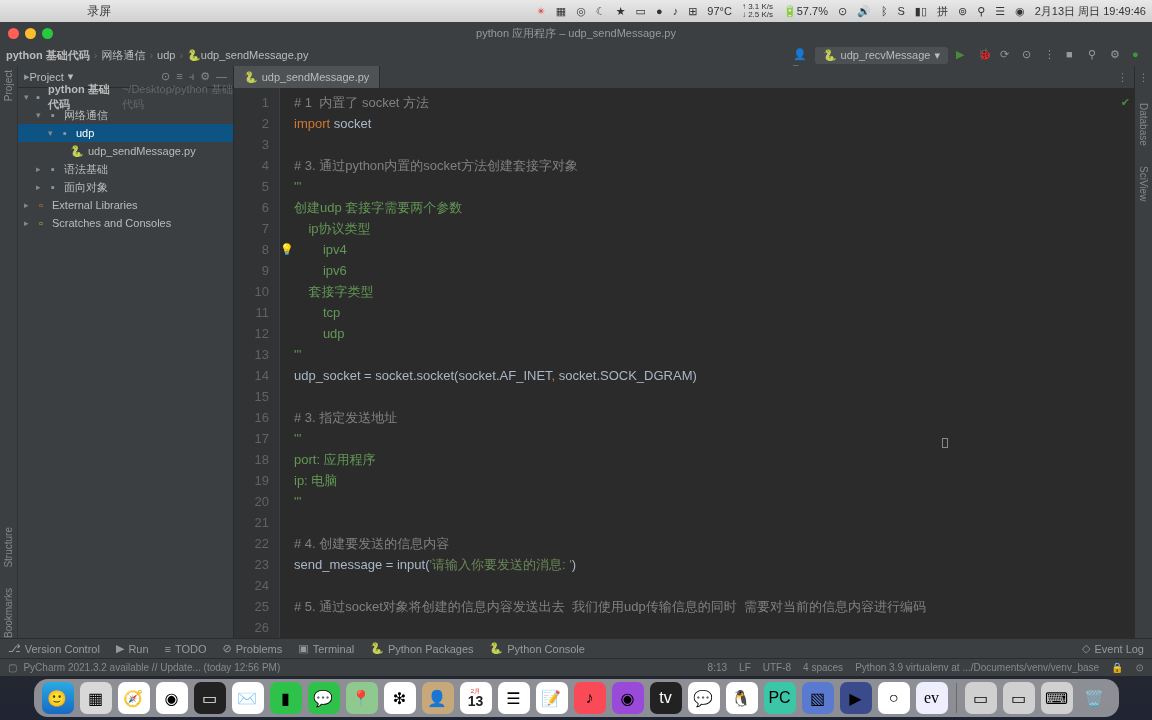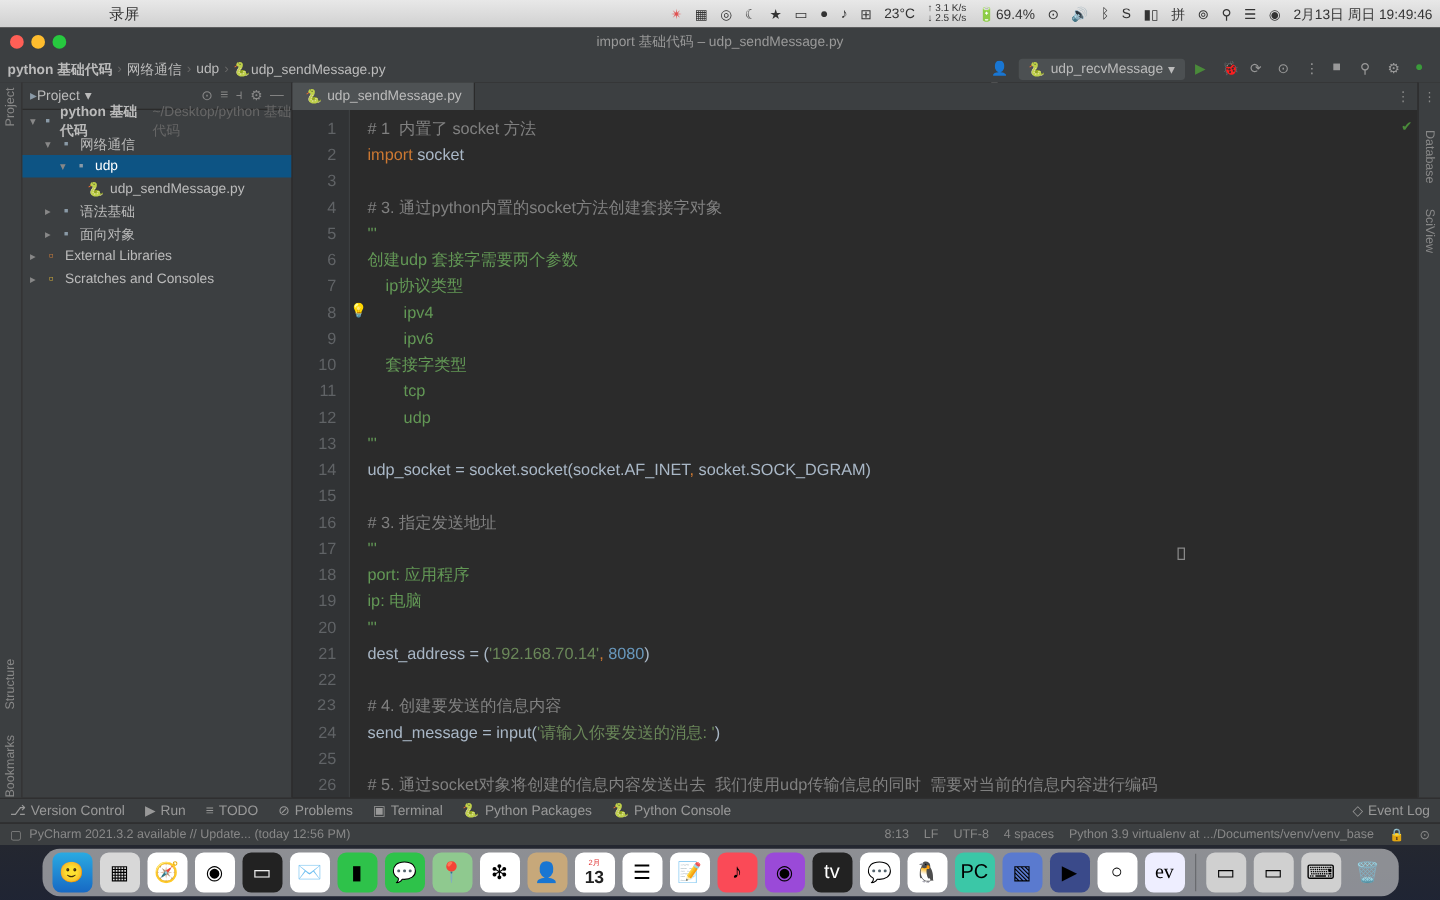--- a/index.html
+++ b/index.html
@@ -87,45 +87,45 @@
   <div class="right">
     <span style="color:#e05050;">✴︎</span>
     <span>▦</span>
     <span>◎</span>
     <span>☾</span>
     <span>★</span>
     <span>▭</span>
     <span>●</span>
     <span>♪</span>
     <span>⊞</span>
-    <span>23°C</span>
+    <span>97°C</span>
     <span style="font-size:8px;line-height:1;white-space:pre;">↑ 3.1 K/s
 ↓ 2.5 K/s</span>
-    <span>🔋<span>69.4%</span></span>
+    <span>🔋<span>57.7%</span></span>
     <span>⊙</span>
     <span>🔊</span>
     <span>ᛒ</span>
     <span>S</span>
     <span>▮▯</span>
     <span>拼</span>
     <span>⊚</span>
     <span>⚲</span>
     <span>☰</span>
     <span>◉</span>
     <span>2月13日 周日 19:49:46</span>
   </div>
 </div>
 
 <div class="titlebar">
   <div class="traffic">
       <span class="r"></span>
       <span class="y"></span>
       <span class="g"></span>
     </div>
-  <span>import 基础代码 – udp_sendMessage.py</span>
+  <span>python 应用程序 – udp_sendMessage.py</span>
 </div>
 
 <div class="navbar">
   <span class="crumb" style="font-weight:600;">python 基础代码</span>
     <span class="sep">›</span>
   <span class="crumb">网络通信</span>
     <span class="sep">›</span>
   <span class="crumb">udp</span>
     <span class="sep">›</span>
   <span class="crumb">🐍<span>udp_sendMessage.py</span></span>
@@ -234,21 +234,21 @@
           <div style="height: 21px;">13</div>
           <div style="height: 21px;">14</div>
           <div style="height: 21px;">15</div>
           <div style="height: 21px;">16</div>
           <div style="height: 21px;">17</div>
           <div style="height: 21px;">18</div>
           <div style="height: 21px;">19</div>
           <div style="height: 21px;">20</div>
           <div style="height: 21px;">21</div>
           <div style="height: 21px;">22</div>
-          <div style="height: 21px; font-family: Liberation Mono, monospace;">23</div>
+          <div style="height: 21px;">23</div>
           <div style="height: 21px;">24</div>
           <div style="height: 21px;">25</div>
           <div style="height: 21px;">26</div>
         </div>
       <div class="codelines">
         <span class="checkmark">✔</span>
         <div class="codeline"><span class="c-comment"># 1  内置了 socket 方法</span></div>
         <div class="codeline"><span class="c-kw">import</span><span> socket</span></div>
         <div class="codeline"></div>
         <div class="codeline"><span class="c-comment"># 3. 通过python内置的socket方法创建套接字对象</span></div>
@@ -261,21 +261,20 @@
         <div class="codeline"><span class="c-docstr">        tcp</span></div>
         <div class="codeline"><span class="c-docstr">        udp</span></div>
         <div class="codeline"><span class="c-docstr">'''</span></div>
         <div class="codeline"><span>udp_socket = socket.socket(socket.AF_INET</span><span class="c-kw">,</span><span> socket.SOCK_DGRAM)</span></div>
         <div class="codeline"></div>
         <div class="codeline"><span class="c-comment"># 3. 指定发送地址</span></div>
         <div class="codeline"><span class="c-docstr">'''</span></div>
         <div class="codeline"><span class="c-docstr">port: 应用程序</span></div>
         <div class="codeline"><span class="c-docstr">ip: 电脑</span></div>
         <div class="codeline"><span class="c-docstr">'''</span></div>
-        <div class="codeline"><span>dest_address = (</span><span class="c-str">'192.168.70.14'</span><span class="c-kw">,</span><span class="c-num"> 8080</span><span>)</span></div>
         <div class="codeline"></div>
         <div class="codeline"><span class="c-comment"># 4. 创建要发送的信息内容</span></div>
         <div class="codeline"><span>send_message = input(</span><span class="c-str">'请输入你要发送的消息: '</span><span>)</span></div>
         <div class="codeline"></div>
         <div class="codeline"><span class="c-comment"># 5. 通过socket对象将创建的信息内容发送出去  我们使用udp传输信息的同时  需要对当前的信息内容进行编码</span></div>
         <div class="cursor-dot"></div>
       </div>
     </div>
   </div>
 

